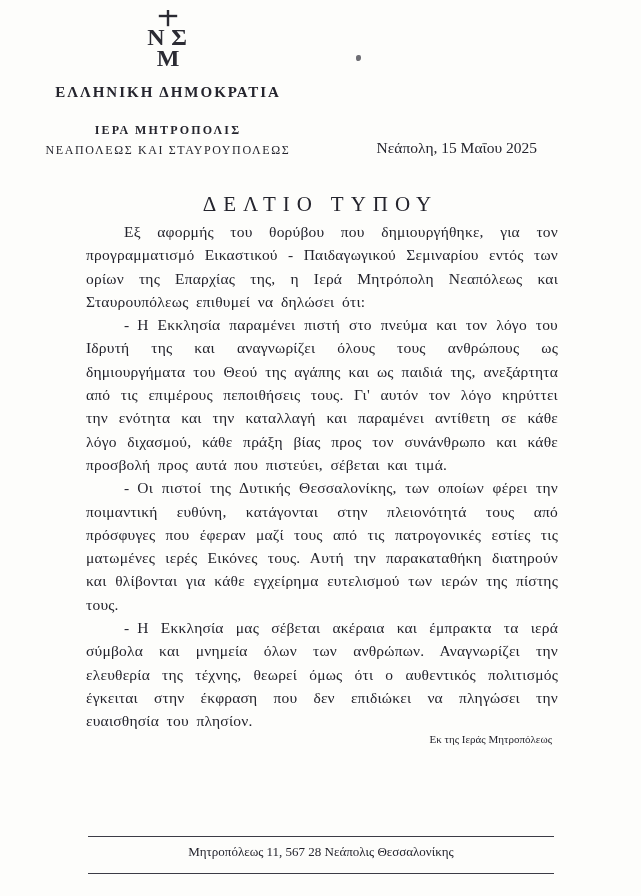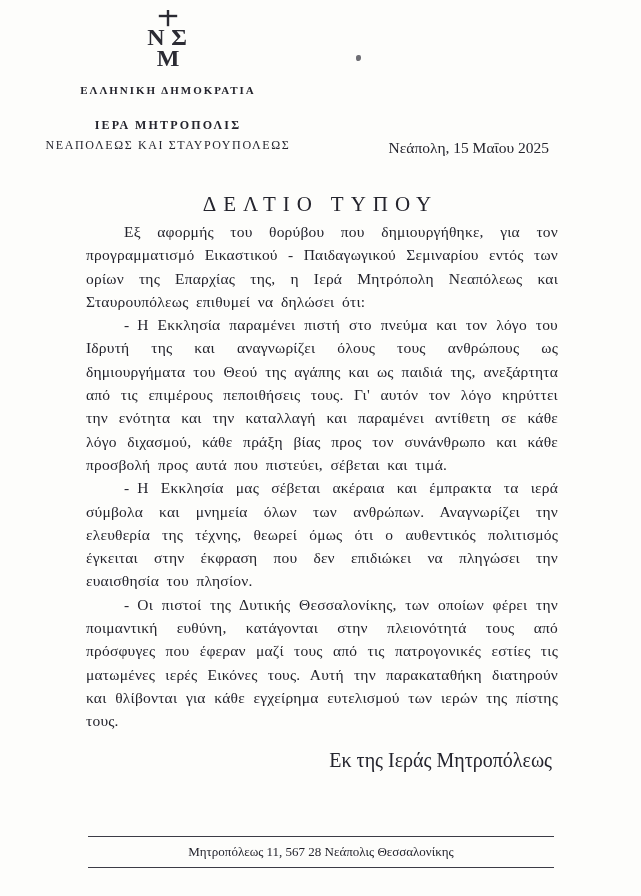--- a/index.html
+++ b/index.html
@@ -15,21 +15,21 @@
   
   .letterhead {
     position: absolute;
     top: 10px;
     left: 26px;
     width: 284px;
     text-align: center;
   }
   .emblem { display: inline-block; margin-bottom: 10px; }
   .lh-line1 {
-    font-size: 11px;
+    font-size: 15px;
     letter-spacing: 2px;
     font-weight: 600;
     margin-top: 2px;
   }
   .lh-line2 {
     font-size: 12px;
     letter-spacing: 2.2px;
     font-weight: 600;
     margin-top: 22px;
   }
@@ -37,21 +37,21 @@
     font-size: 12px;
     letter-spacing: 1.6px;
     font-weight: 400;
     margin-top: 5px;
     white-space: nowrap;
   }
   
   .dateline {
     position: absolute;
     top: 139px;
-    right: 92px;
+    right: 104px;
     font-size: 15.5px;
   }
   
   .doc-title {
     position: absolute;
     top: 192px;
     left: 0;
     width: 100%;
     margin: 0;
     text-align: center;
@@ -69,35 +69,34 @@
   .doc-body p {
     margin: 0;
     font-size: 15.5px;
     line-height: 23.3px;
     text-align: justify;
     text-indent: 38px;
     word-spacing: 3.5px;
     letter-spacing: 0.2px;
   }
   .signature {
-    margin-top: 16px;
     text-align: right;
-    font-size: 20px;
+    font-size: 11px;
     padding-right: 6px;
   }
   
   .doc-footer {
     position: absolute;
     top: 836px;
     left: 88px;
     width: 466px;
     border-top: 1.2px solid #3c3c46;
     border-bottom: 1.2px solid #3c3c46;
     text-align: center;
-    padding: 5px 0 6px 0;
+    padding: 5px 0 12px 0;
   }
   .doc-footer .f-line {
     font-size: 13px;
     line-height: 19px;
   }
   
   .scan-dot {
     position: absolute;
     top: 55px;
     left: 356px;
@@ -134,22 +133,22 @@
 
   <div class="scan-dot"></div>
 
   <div class="dateline">Νεάπολη, 15 Μαΐου 2025</div>
 
   <h1 class="doc-title">ΔΕΛΤΙΟ ΤΥΠΟΥ</h1>
 
   <main class="doc-body">
     <p>Εξ αφορμής του θορύβου που δημιουργήθηκε, για τον προγραμματισμό Εικαστικού - Παιδαγωγικού Σεμιναρίου εντός των ορίων της Επαρχίας της, η Ιερά Μητρόπολη Νεαπόλεως και Σταυρουπόλεως επιθυμεί να δηλώσει ότι:</p>
     <p>- Η Εκκλησία παραμένει πιστή στο πνεύμα και τον λόγο του Ιδρυτή της και αναγνωρίζει όλους τους ανθρώπους ως δημιουργήματα του Θεού της αγάπης και ως παιδιά της, ανεξάρτητα από τις επιμέρους πεποιθήσεις τους. Γι' αυτόν τον λόγο κηρύττει την ενότητα και την καταλλαγή και παραμένει αντίθετη σε κάθε λόγο διχασμού, κάθε πράξη βίας προς τον συνάνθρωπο και κάθε προσβολή προς αυτά που πιστεύει, σέβεται και τιμά.</p>
+    <p>- Οι πιστοί της Δυτικής Θεσσαλονίκης, των οποίων φέρει την ποιμαντική ευθύνη, κατάγονται στην πλειονότητά τους από πρόσφυγες που έφεραν μαζί τους από τις πατρογονικές εστίες τις ματωμένες ιερές Εικόνες τους. Αυτή την παρακαταθήκη διατηρούν και θλίβονται για κάθε εγχείρημα ευτελισμού των ιερών της πίστης τους.</p>
     <p>- Η Εκκλησία μας σέβεται ακέραια και έμπρακτα τα ιερά σύμβολα και μνημεία όλων των ανθρώπων. Αναγνωρίζει την ελευθερία της τέχνης, θεωρεί όμως ότι ο αυθεντικός πολιτισμός έγκειται στην έκφραση που δεν επιδιώκει να πληγώσει την ευαισθησία του πλησίον.</p>
-    <p>- Οι πιστοί της Δυτικής Θεσσαλονίκης, των οποίων φέρει την ποιμαντική ευθύνη, κατάγονται στην πλειονότητά τους από πρόσφυγες που έφεραν μαζί τους από τις πατρογονικές εστίες τις ματωμένες ιερές Εικόνες τους. Αυτή την παρακαταθήκη διατηρούν και θλίβονται για κάθε εγχείρημα ευτελισμού των ιερών της πίστης τους.</p>
     <div class="signature">Εκ της Ιεράς Μητροπόλεως</div>
   </main>
 
   <footer class="doc-footer">
     <div class="f-line">Μητροπόλεως 11,  567 28 Νεάπολις Θεσσαλονίκης</div>
   </footer>
 
 </div>
 
 </body></html>

